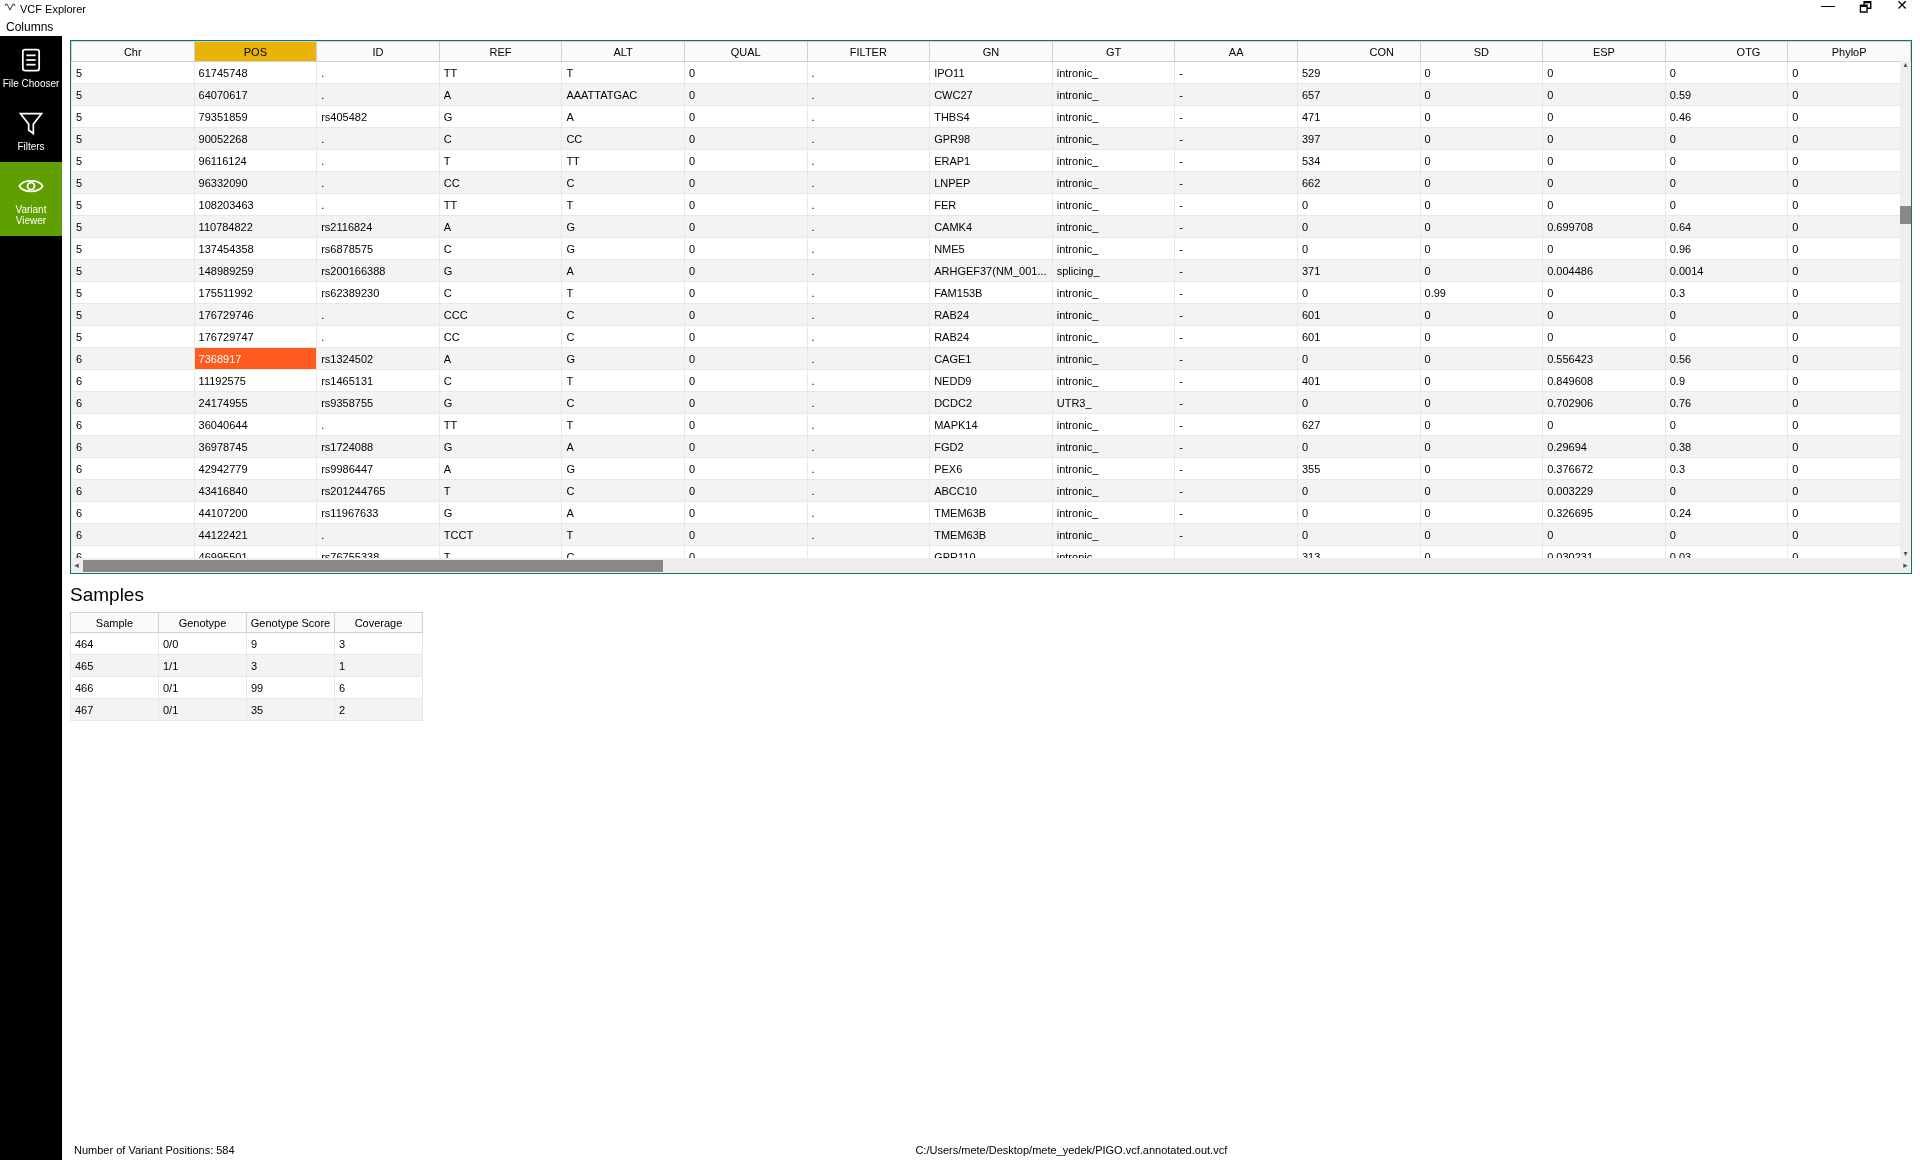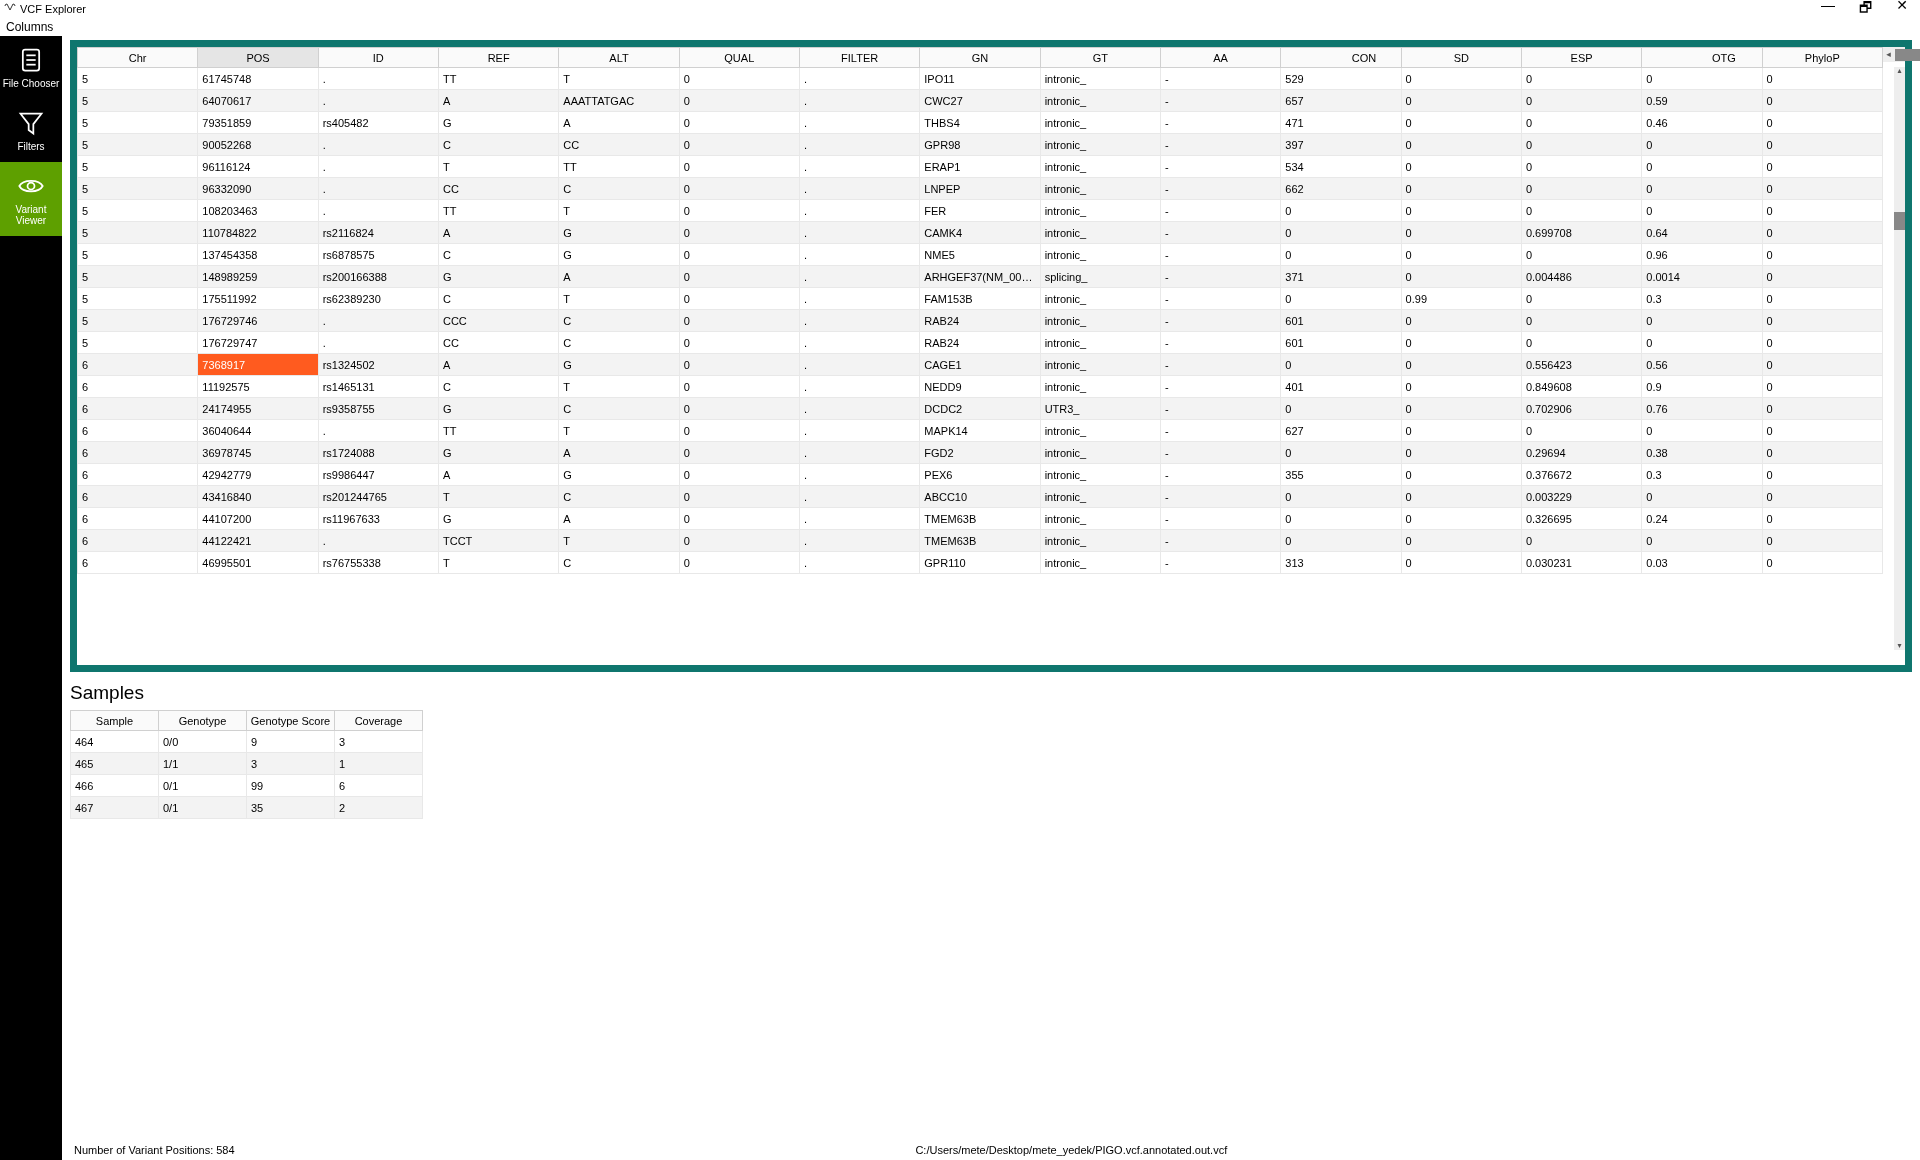--- a/index.html
+++ b/index.html
@@ -9,25 +9,25 @@
   .titlebar .controls { margin-left: auto; display: flex; gap: 24px; padding-right: 8px; font-size: 14px; }
   .menubar { height: 18px; font-size: 12px; padding-left: 6px; display: flex; align-items: center; }
   .layout { display: flex; height: calc(1160px - 36px); }
   .sidebar { width: 62px; background: #000; display: flex; flex-direction: column; align-items: center; }
   .side-item { color: #fff; font-size: 10px; text-align: center; padding: 10px 0; width: 100%; cursor: pointer; }
   .side-item.active { background: #5ea000; }
   .side-item svg { display: block; margin: 0 auto 4px; }
   .main { flex: 1; display: flex; flex-direction: column; padding: 4px 8px 0 8px; }
   .section-title { font-size: 19px; font-weight: 400; padding: 4px 0 6px 0; }
 
-  .variants-wrap { border: 7px solid #0f766e; height: 632px; display: flex; flex-direction: row; position: relative; }
+  .variants-wrap { border: 1px solid #0f766e; height: 534px; display: flex; flex-direction: column; position: relative; }
   .v-table { width: 100%; border-collapse: collapse; table-layout: fixed; }
   .v-scroll { flex: 1; overflow: hidden; }
   .v-table th { background: #fafafa; border: 1px solid #d0d0d0; font-weight: 400; font-size: 11px; height: 20px; text-align: center; }
-  .v-table th.sorted { background: #e5e5e5; }
+  .v-table th.sorted { background: #eab308; }
   .v-table td { border: 1px solid #e8e8e8; font-size: 11px; height: 22px; padding: 0 4px; overflow: hidden; white-space: nowrap; text-overflow: ellipsis; }
   .v-table tbody tr:nth-child(even) { background: #f3f3f3; }
   .v-table td.hl { background: #ff5b1f; color: #fff; }
 
   .hscroll { height: 15px; background: #eee; display: flex; align-items: center; position: relative; }
   .hscroll .thumb { position: absolute; left: 12px; width: 580px; height: 12px; background: #888; }
   .hscroll .arr { width: 11px; height: 11px; font-size: 9px; text-align: center; color: #555; }
   .hscroll .arr.right { margin-left: auto; }
 
   .vscroll { position: absolute; right: 0; top: 20px; bottom: 15px; width: 11px; background: #eee; }

